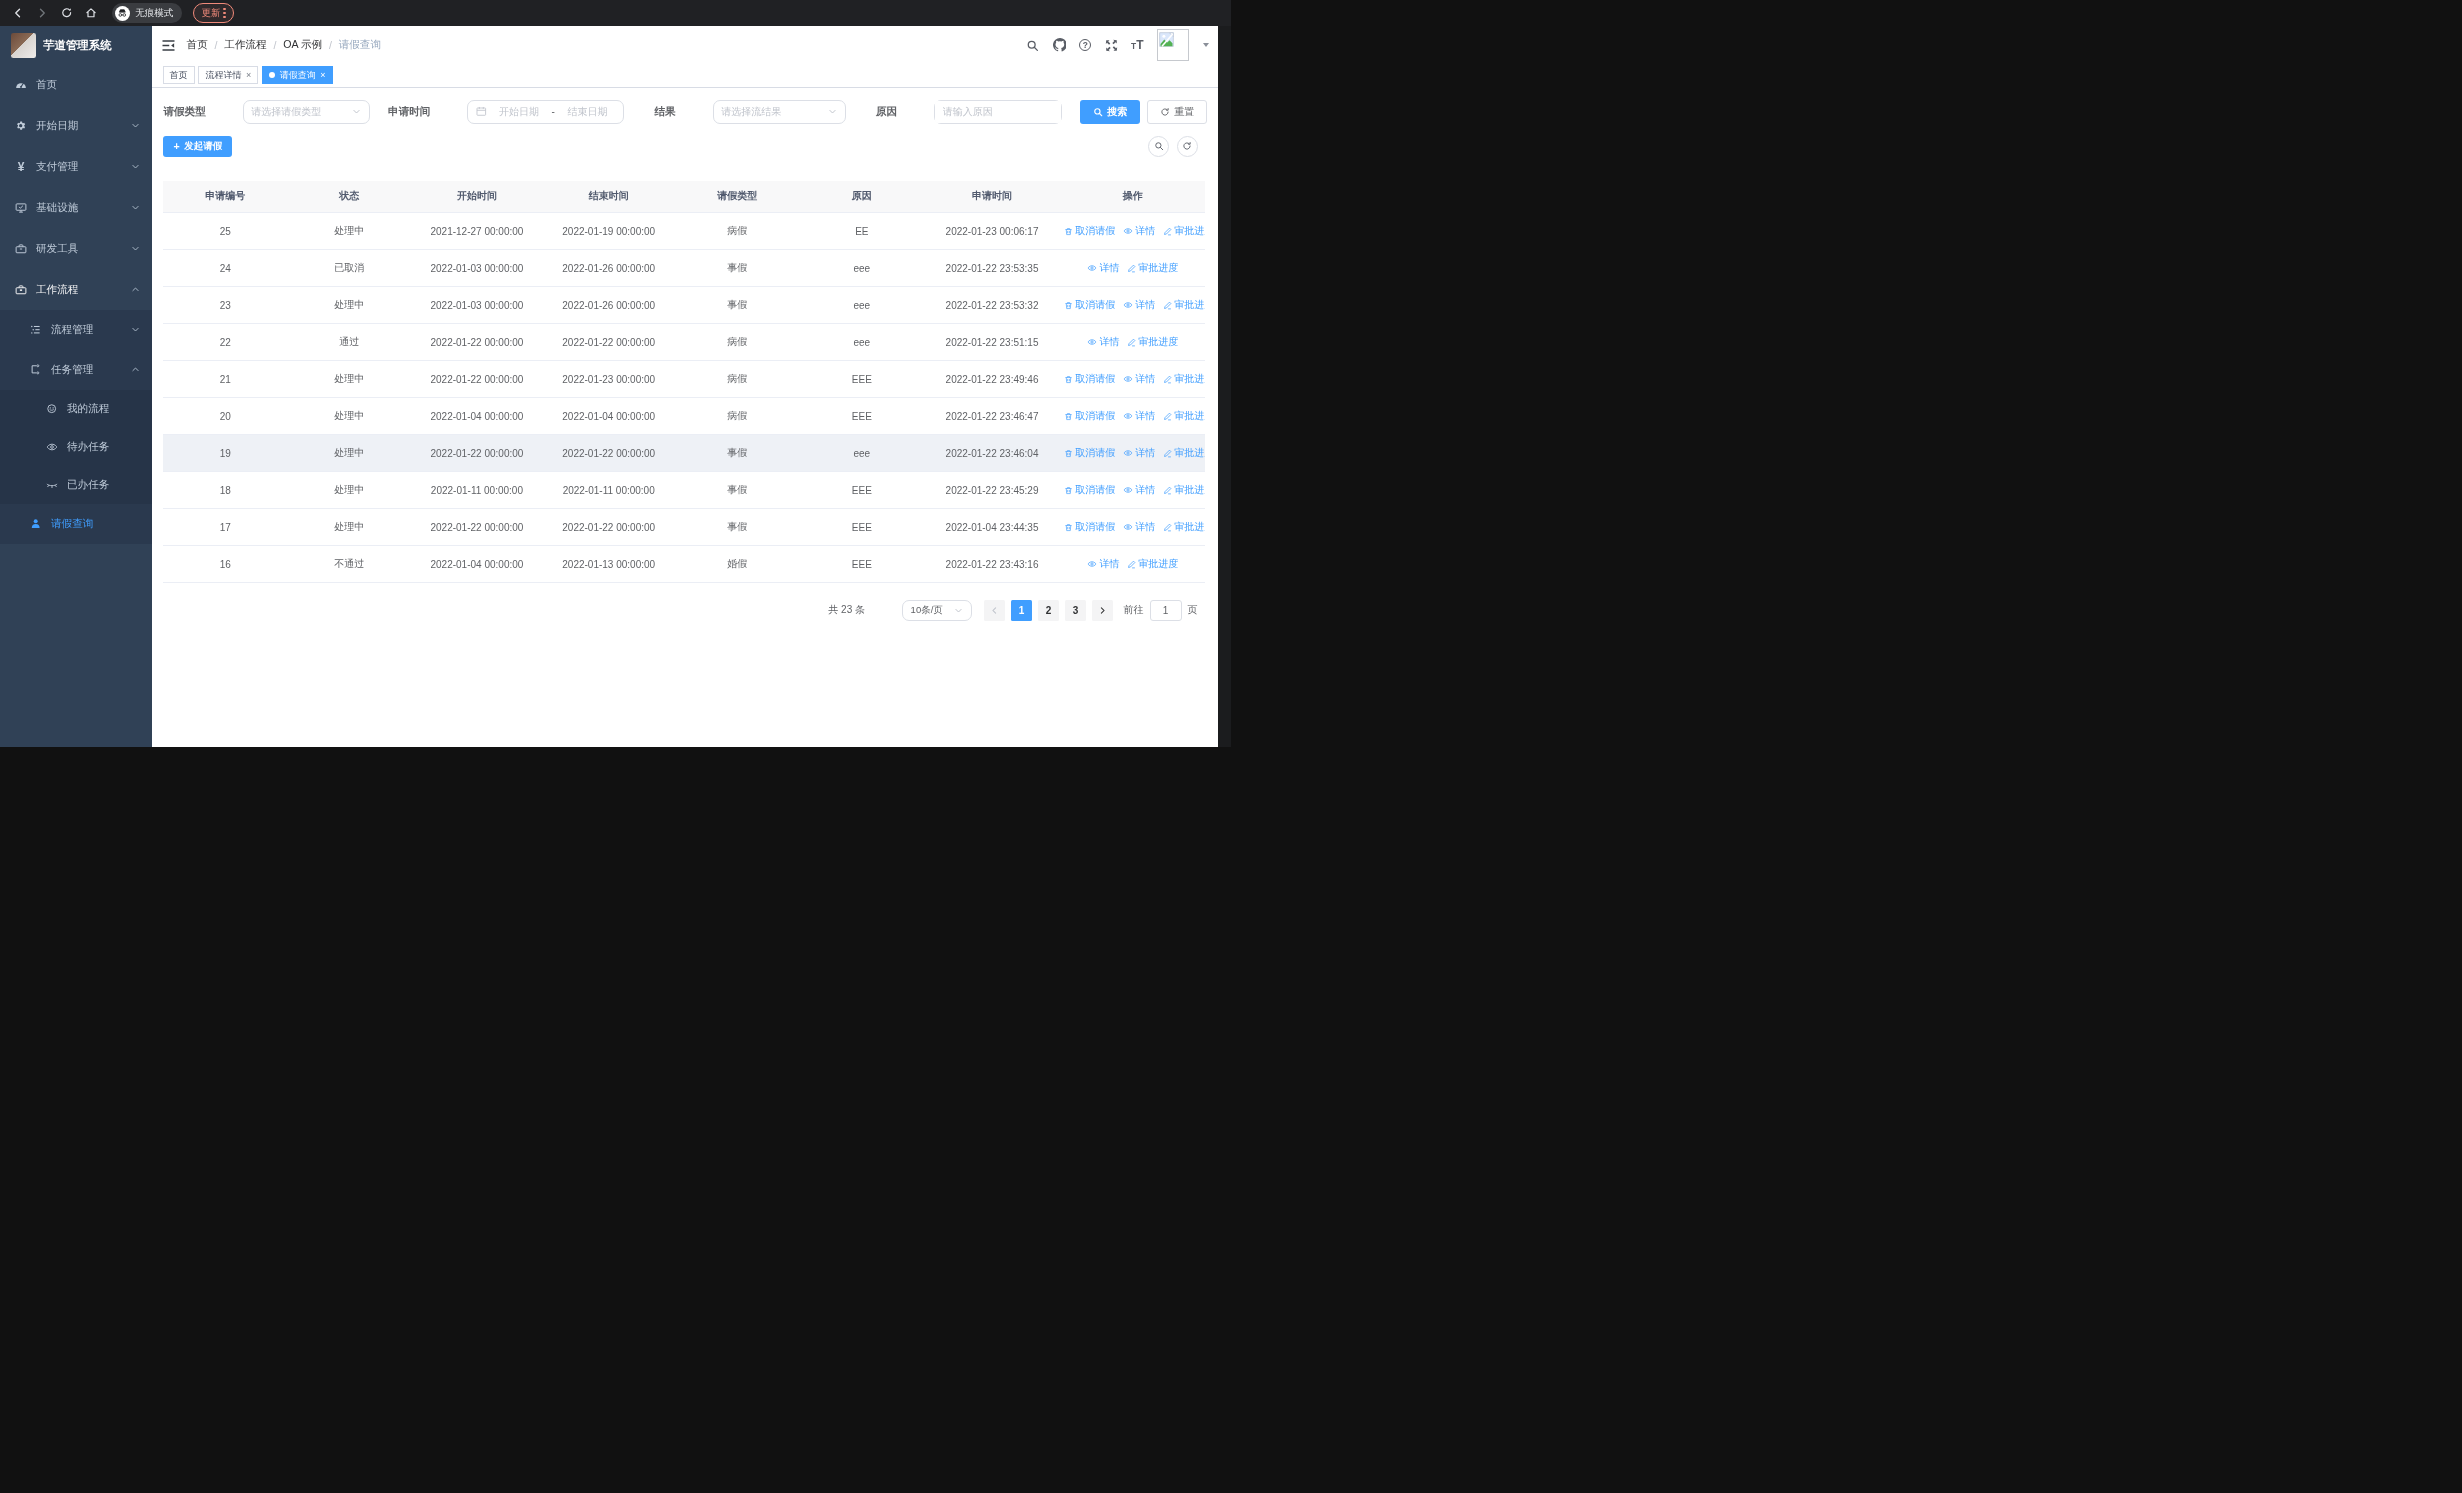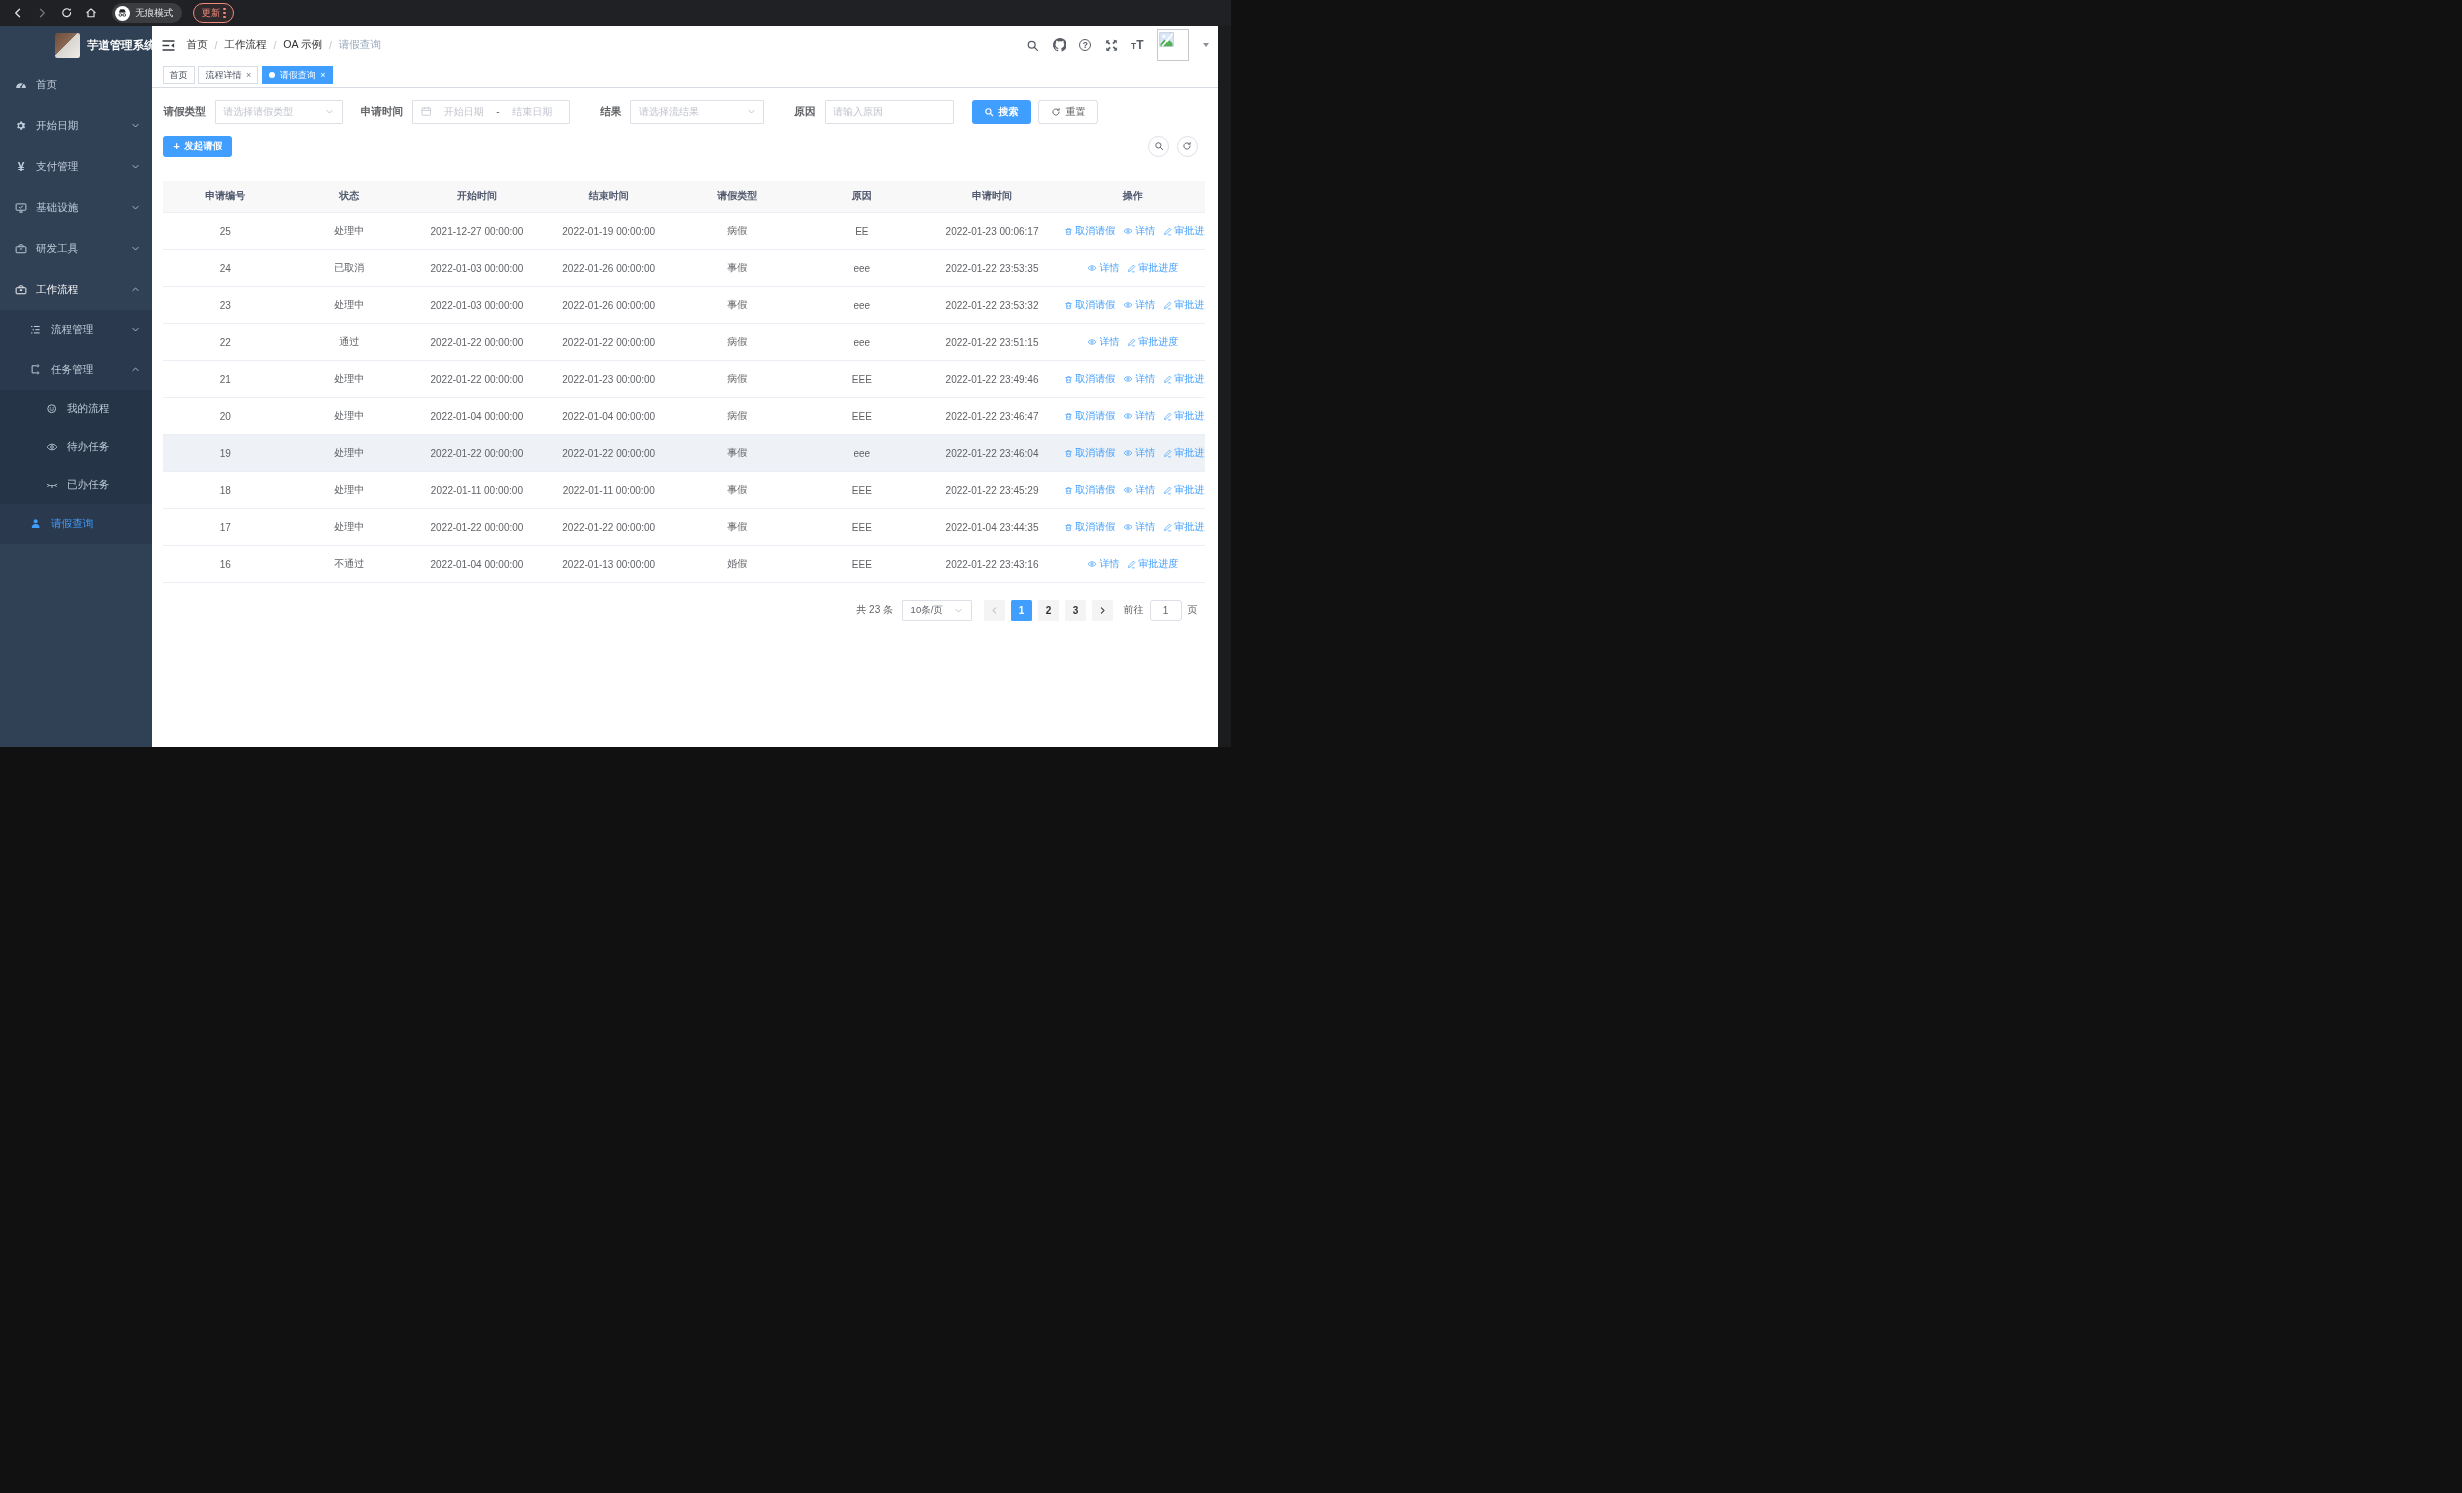--- a/index.html
+++ b/index.html
@@ -23,21 +23,21 @@
   .update-pill { display:flex; align-items:center; gap:3px; border:1.1px solid #f08a7a; color:#f08a7a; border-radius:10.6px; height:20px; padding:0 7.6px; font-size:9.5px; background:rgba(240,138,122,.08); flex:0 0 auto; margin-left:6px; }
   .vdots { display:flex; flex-direction:column; gap:1.5px; }
   .vdots i { width:2.3px; height:2.3px; border-radius:50%; background:#f08a7a; }
 
   
   .window { display:flex; height:721px; }
   .scroll-strip { width:13px; background:#1b1c1e; flex:0 0 auto; }
 
   
   .sidebar { width:152px; background:#304156; color:#bfcbd9; flex:0 0 auto; font-size:10.6px; }
-  .logo-row { height:38px; display:flex; align-items:center; gap:7.6px; padding:0 10.6px;margin-left:44px; }
+  .logo-row { height:38px; display:flex; align-items:center; gap:7.6px; padding:0 10.6px; }
   .logo-img { width:25px; height:25px; border-radius:2.3px; background:linear-gradient(135deg,#6b4a3a 0%,#8a6a55 45%,#d8d4d0 46%,#efecea 100%); flex:0 0 auto; }
   .logo-title { color:#fff; font-weight:bold; font-size:11.4px; white-space:nowrap; }
   .menu-item { height:41px; display:flex; align-items:center; gap:9px; padding:0 12px 0 15px; cursor:pointer; }
   .menu-item .mi-ic { width:12px; height:12px; display:flex; align-items:center; justify-content:center; flex:0 0 auto; color:inherit; }
   .menu-item .mi-label { flex:1; white-space:nowrap; overflow:hidden; }
   .menu-item .chev { color:#aab8c7; flex:0 0 auto; }
   .submenu { background:#2a394e; }
   .submenu .menu-item { height:40px; padding-left:30px; }
   .submenu .submenu2 { background:#263448; }
   .submenu .submenu2 .menu-item { height:38px; padding-left:46px; }
@@ -66,21 +66,21 @@
   .tab .x { font-size:9px; color:#7b8089; }
   .tab.active { background:#409eff; border-color:#409eff; color:#fff; }
   .tab.active .x { color:#fff; }
   .tab.active .dot { width:6px; height:6px; border-radius:50%; background:#fff; }
 
   .content { padding:12px 11.4px 0 11.4px; background:#fff; flex:1; position:relative; }
 
   
   .filter-row { display:flex; align-items:center; margin-bottom:12px; font-size:10.6px; color:#606266; }
   .f-label { font-weight:600; margin-right:9px; white-space:nowrap; }
-  .box { height:24px; border:0.8px solid #dcdfe6; border-radius:1px; background:#fff; display:flex; align-items:center; padding:0 7.6px; color:#c0c4cc; font-size:10px; }
+  .box { height:24px; border:0.8px solid #dcdfe6; border-radius:7px; background:#fff; display:flex; align-items:center; padding:0 7.6px; color:#c0c4cc; font-size:10px;margin-left:28px; }
   .sel { justify-content:space-between; }
   .sel .ph { color:#c0c4cc; }
   .date-range { gap:6px; }
   .date-range input { border:none; outline:none; width:53px; font-size:10px; color:#606266; text-align:center; }
   .date-range input::placeholder { color:#c0c4cc; }
   .plain-input { padding:0; }
   .plain-input input { border:none; outline:none; height:100%; width:100%; padding:0 7.6px; font-size:10px; color:#606266; border-radius:3px; }
   .plain-input input::placeholder { color:#c0c4cc; }
   .btn { height:24px; border-radius:3px; display:inline-flex; align-items:center; gap:4.6px; font-size:10px; padding:0 11.4px; cursor:pointer; border:0.8px solid transparent; white-space:nowrap; }
   .btn-blue { background:#409eff; color:#fff;font-weight:bold; }

